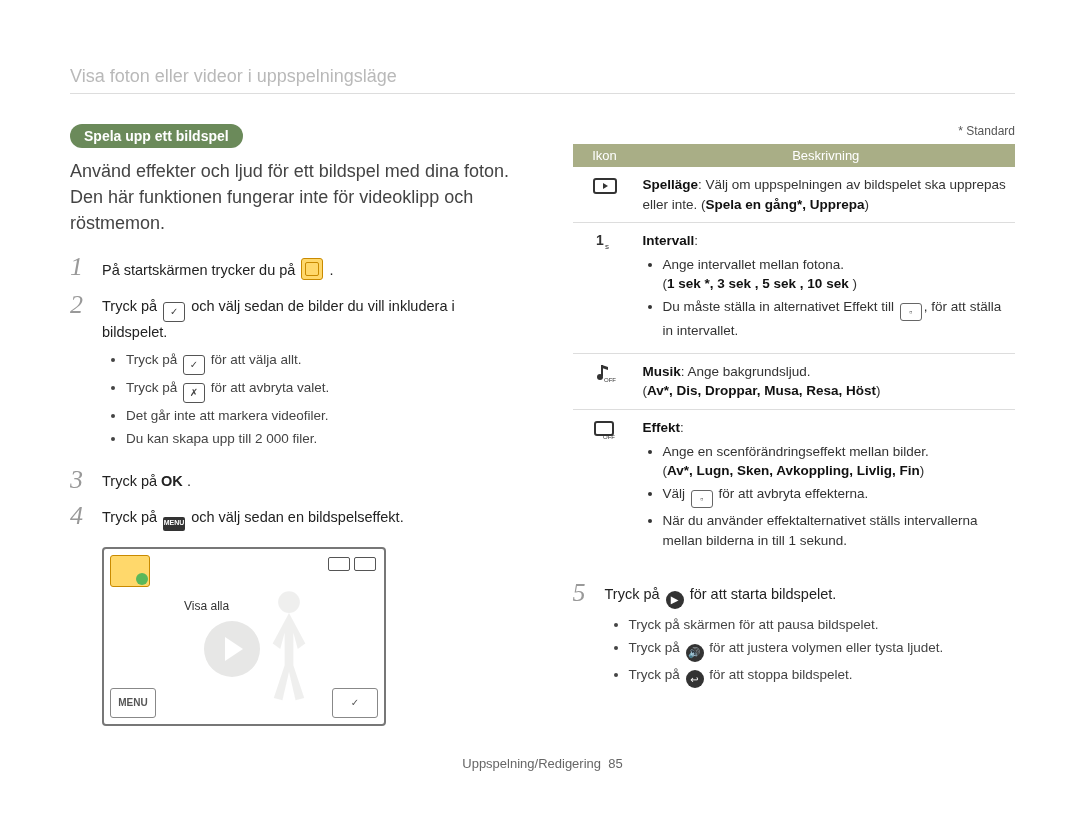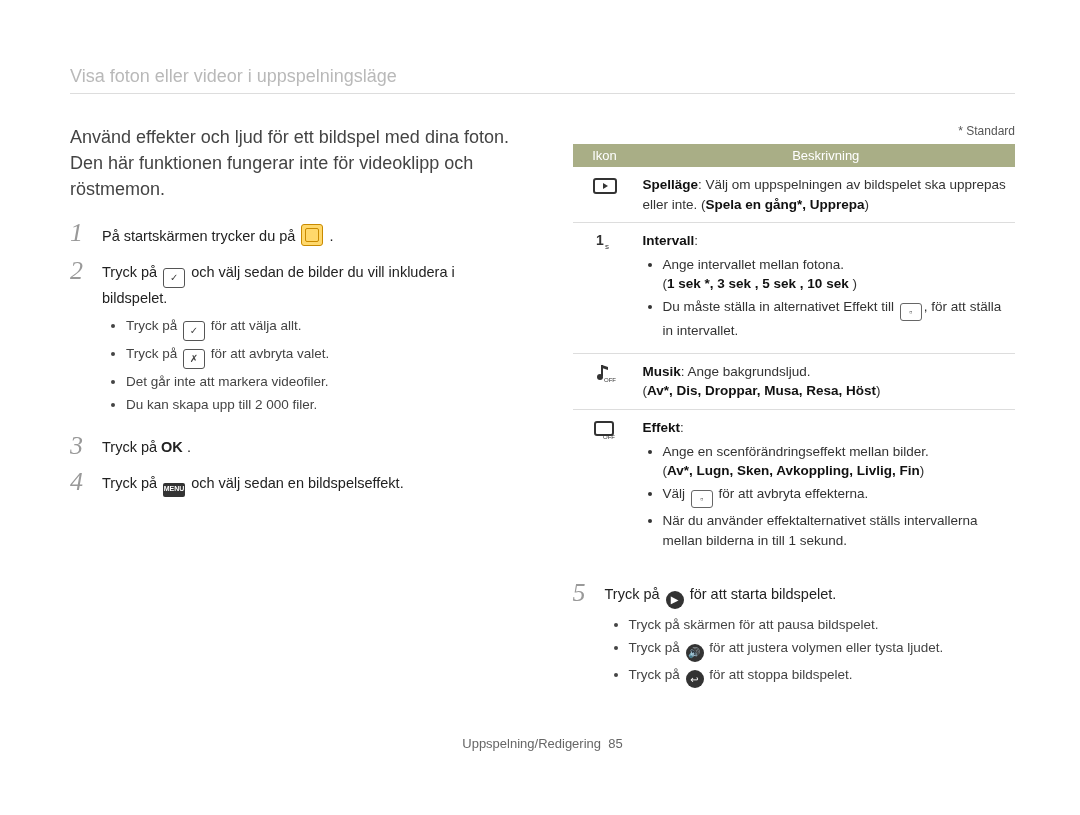--- a/index.html
+++ b/index.html
@@ -177,20 +177,21 @@
 </style>
 </head>
 <body>
 
 <div class="page">
   <div class="page-title">Visa foton eller videor i uppspelningsläge</div>
 
   <div class="columns">
 
     <div class="col">
+      <span class="pill">Spela upp ett bildspel</span>
       <div class="intro">Använd effekter och ljud för ett bildspel med dina foton. Den här funktionen fungerar inte för videoklipp och röstmemon.</div>
 
       <ol class="steps">
         <li>
           <span class="stepnum">1</span>
           <span class="stepbody">
             <span>På startskärmen trycker du på </span>
             <span class="icon-app"></span>
             <span> .</span>
           </span>
@@ -221,20 +222,35 @@
           <span class="stepnum">4</span>
           <span class="stepbody">
             <span>Tryck på </span>
             <span class="icon-menu">MENU</span>
             <span> och välj sedan en bildspelseffekt.</span>
           </span>
         </li>
       </ol>
 
       
+      <div class="screenshot">
+        <div class="sshot-topthumb"></div>
+        <div class="sshot-ind">
+            <span></span>
+            <span></span>
+          </div>
+        <div class="sshot-label">Visa alla</div>
+        <svg class="sshot-fig" viewBox="0 0 60 110">
+            <circle cx="30" cy="12" r="10" fill="#c8c8c6"></circle>
+            <path d="M30 22 L45 50 L38 55 L34 40 L34 70 L44 100 L36 102 L30 76 L24 102 L16 100 L26 70 L26 40 L22 55 L15 50 Z" fill="#c8c8c6"></path>
+          </svg>
+        <div class="sshot-play"></div>
+        <div class="sshot-btn sshot-menu">MENU</div>
+        <div class="sshot-btn sshot-check">✓</div>
+      </div>
     </div>
 
     <div class="col">
       <div class="standard">* Standard</div>
       <table class="options">
         <thead>
           <tr>
             <th>Ikon</th>
             <th>Beskrivning</th>
           </tr>

